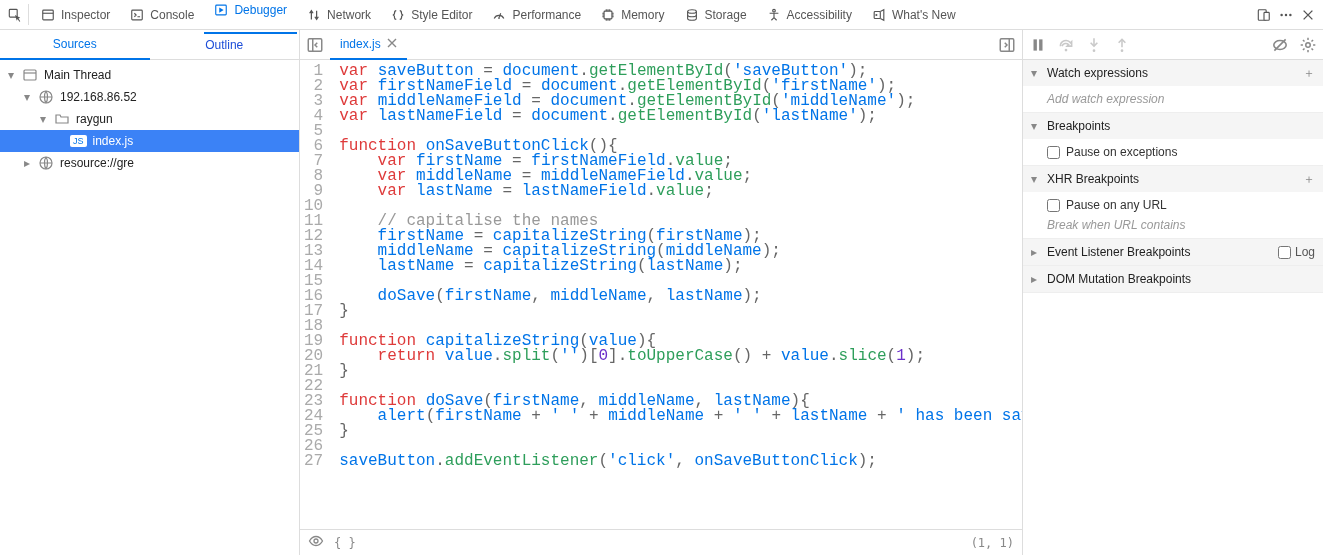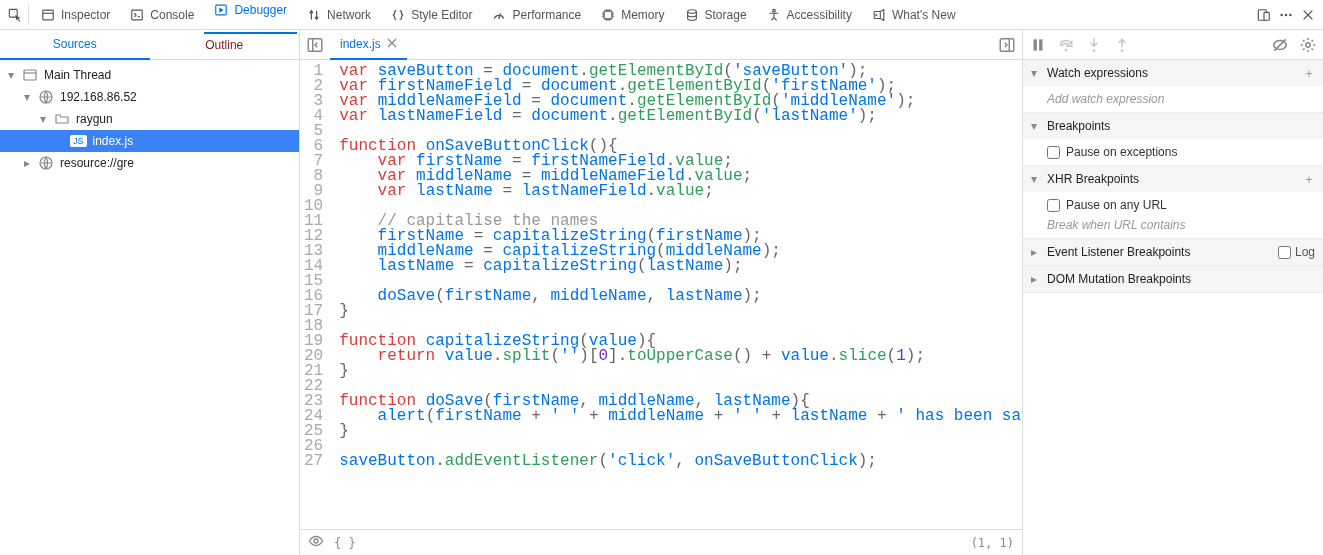--- a/index.html
+++ b/index.html
@@ -9,21 +9,21 @@
   .toolbar .tab { display: flex; align-items: center; gap: 6px; padding: 0 10px; height: 38px; cursor: pointer; color: #555; }
   .toolbar .tab.active { color: #0074e8; border-bottom: 2px solid #0074e8; padding-bottom: 8px; margin-bottom: -1px; }
   .toolbar .spacer { flex: 1; }
   .toolbar .iconbtn { width: 22px; height: 22px; display:flex; align-items:center; justify-content:center; color:#555; cursor:pointer; }
   .ico { display:inline-flex; width:14px; height:14px; }
   .ico svg { width:14px; height:14px; }
   
   .panes { display:flex; height: calc(555px - 30px); }
   .left { width: 300px; border-right: 1px solid #ddd; display:flex; flex-direction:column; }
   .left-tabs { height: 30px; display:flex; border-bottom: 1px solid #ddd; }
-  .left-tabs .lt { flex:1; display:flex; align-items:center; justify-content:center; cursor:pointer; color:#7f1d1d; }
+  .left-tabs .lt { flex:1; display:flex; align-items:center; justify-content:center; cursor:pointer; color:#1d4ed8; }
   .left-tabs .lt.active { color:#0074e8; border-bottom:2px solid #0074e8; margin-bottom:-1px; }
   .tree { flex:1; overflow:auto; padding-top:4px; }
   .tree-row { display:flex; align-items:center; height:22px; gap:6px; padding-left:6px; cursor:pointer; white-space:nowrap; }
   .tree-row .twisty { width:10px; display:inline-flex; justify-content:center; color:#888; }
   .tree-row .ticon { width:16px; display:inline-flex; justify-content:center; color:#888; }
   .tree-row.selected { background:#3b82f6; color:#fff; }
   .tree-row.selected .ticon, .tree-row.selected .twisty { color:#fff; }
   .js-badge { font-size:9px; background:#f0ad00; color:#fff; border-radius:2px; padding:0 3px; line-height:12px; }
   .tree-row.selected .js-badge { background:#fff; color:#0074e8; }
   

